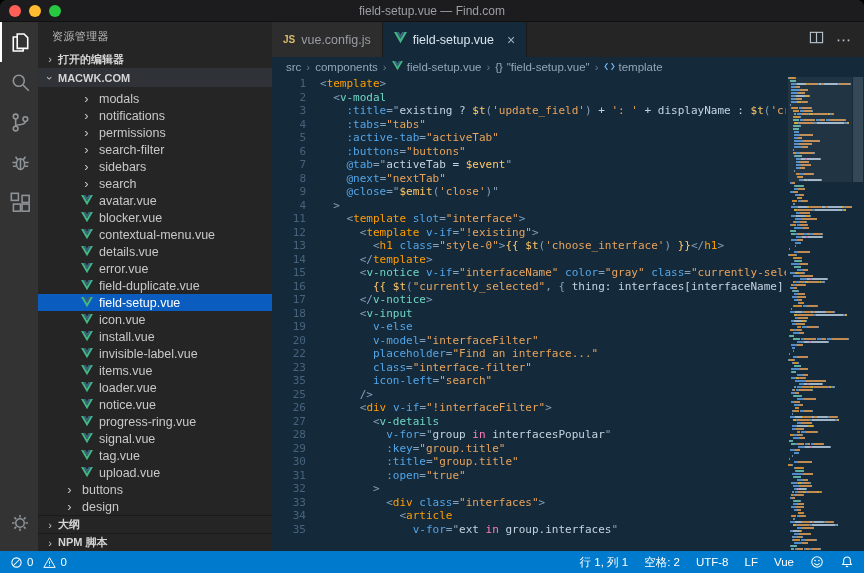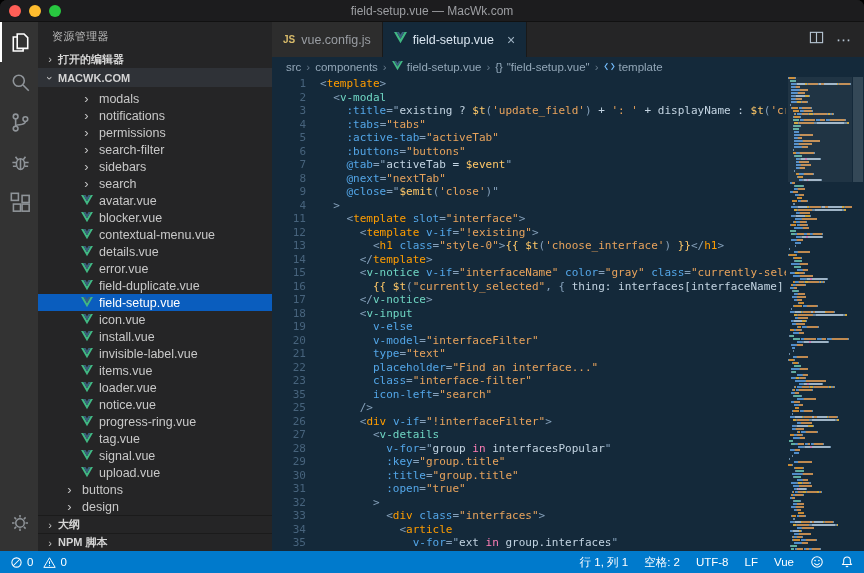--- a/index.html
+++ b/index.html
@@ -75,21 +75,21 @@
 <body>
 
 <div class="window">
 
   <div class="titlebar">
     <div class="traffic">
       <span class="tl red"></span>
       <span class="tl yellow"></span>
       <span class="tl green"></span>
     </div>
-    <div class="title">field-setup.vue — MacWk.com</div>
+    <div class="title">field-setup.vue — Find.com</div>
   </div>
 
   <div class="main">
     <div class="activitybar">
       <div class="act-item active">
         <svg width="21" height="21" viewBox="0 0 16 16">
             <path d="M5.5 1.5h5.2l2.8 2.8v8.2h-8z"></path>
             <path d="M5.5 3.8H2.5v10.7h7.5v-1.9"></path>
           </svg>
       </div>
@@ -297,30 +297,30 @@
               </span>
               <span>progress-ring.vue</span>
             </div>
             <div class="tree-row" style="padding-left: 40px;">
               <span class="tree-icon">
                 <svg width="12" height="11" viewBox="0 0 13 12">
                   <path fill="#41b883" d="M0 0h2.6l3.9 6.7L10.4 0H13L6.5 11.2z"></path>
                   <path fill="#3a617e" d="M2.6 0h2.3l1.6 2.8L8.1 0h2.3L6.5 6.7z"></path>
                 </svg>
               </span>
+              <span>signal.vue</span>
+            </div>
+            <div class="tree-row" style="padding-left: 40px;">
+              <span class="tree-icon">
+                <svg width="12" height="11" viewBox="0 0 13 12">
+                  <path fill="#41b883" d="M0 0h2.6l3.9 6.7L10.4 0H13L6.5 11.2z"></path>
+                  <path fill="#3a617e" d="M2.6 0h2.3l1.6 2.8L8.1 0h2.3L6.5 6.7z"></path>
+                </svg>
+              </span>
               <span>tag.vue</span>
-            </div>
-            <div class="tree-row" style="padding-left: 40px;">
-              <span class="tree-icon">
-                <svg width="12" height="11" viewBox="0 0 13 12">
-                  <path fill="#41b883" d="M0 0h2.6l3.9 6.7L10.4 0H13L6.5 11.2z"></path>
-                  <path fill="#3a617e" d="M2.6 0h2.3l1.6 2.8L8.1 0h2.3L6.5 6.7z"></path>
-                </svg>
-              </span>
-              <span>signal.vue</span>
             </div>
             <div class="tree-row" style="padding-left: 40px;">
               <span class="tree-icon">
                 <svg width="12" height="11" viewBox="0 0 13 12">
                   <path fill="#41b883" d="M0 0h2.6l3.9 6.7L10.4 0H13L6.5 11.2z"></path>
                   <path fill="#3a617e" d="M2.6 0h2.3l1.6 2.8L8.1 0h2.3L6.5 6.7z"></path>
                 </svg>
               </span>
               <span>upload.vue</span>
             </div>
@@ -410,21 +410,20 @@
             <div class="code-line"><span class="gutter">11</span><span class="code-text"><span>    </span><span class="tok-p">&lt;</span><span class="tok-t">template</span><span> </span><span class="tok-a">slot</span><span class="tok-p">=</span><span class="tok-s">"interface"</span><span class="tok-p">&gt;</span></span></div>
             <div class="code-line"><span class="gutter">12</span><span class="code-text"><span>      </span><span class="tok-p">&lt;</span><span class="tok-t">template</span><span> </span><span class="tok-a">v-if</span><span class="tok-p">=</span><span class="tok-s">"!existing"</span><span class="tok-p">&gt;</span></span></div>
             <div class="code-line"><span class="gutter">13</span><span class="code-text"><span>        </span><span class="tok-p">&lt;</span><span class="tok-t">h1</span><span> </span><span class="tok-a">class</span><span class="tok-p">=</span><span class="tok-s">"style-0"</span><span class="tok-p">&gt;</span><span class="tok-f">{{ </span><span class="tok-f">$t</span><span class="tok-p">(</span><span class="tok-s">'choose_interface'</span><span class="tok-p">)</span><span class="tok-f"> }}</span><span class="tok-p">&lt;/</span><span class="tok-t">h1</span><span class="tok-p">&gt;</span></span></div>
             <div class="code-line"><span class="gutter">14</span><span class="code-text"><span>      </span><span class="tok-p">&lt;/</span><span class="tok-t">template</span><span class="tok-p">&gt;</span></span></div>
             <div class="code-line"><span class="gutter">15</span><span class="code-text"><span>      </span><span class="tok-p">&lt;</span><span class="tok-c">v-notice</span><span> </span><span class="tok-a">v-if</span><span class="tok-p">=</span><span class="tok-s">"interfaceName"</span><span> </span><span class="tok-a">color</span><span class="tok-p">=</span><span class="tok-s">"gray"</span><span> </span><span class="tok-a">class</span><span class="tok-p">=</span><span class="tok-s">"currently-selected"</span></span></div>
             <div class="code-line"><span class="gutter">16</span><span class="code-text"><span>        </span><span class="tok-f">{{ </span><span class="tok-f">$t</span><span class="tok-p">(</span><span class="tok-s">"currently_selected"</span><span class="tok-p">, { </span><span class="tok-x">thing: interfaces[interfaceName].name</span></span></div>
             <div class="code-line"><span class="gutter">17</span><span class="code-text"><span>      </span><span class="tok-p">&lt;/</span><span class="tok-c">v-notice</span><span class="tok-p">&gt;</span></span></div>
             <div class="code-line"><span class="gutter">18</span><span class="code-text"><span>      </span><span class="tok-p">&lt;</span><span class="tok-c">v-input</span></span></div>
             <div class="code-line"><span class="gutter">19</span><span class="code-text"><span>        </span><span class="tok-a">v-else</span></span></div>
             <div class="code-line"><span class="gutter">20</span><span class="code-text"><span>        </span><span class="tok-a">v-model</span><span class="tok-p">=</span><span class="tok-s">"interfaceFilter"</span></span></div>
-            <div class="code-line"><span class="gutter">21</span><span class="code-text"><span>        </span><span class="tok-a">type</span><span class="tok-p">=</span><span class="tok-s">"text"</span></span></div>
             <div class="code-line"><span class="gutter">22</span><span class="code-text"><span>        </span><span class="tok-a">placeholder</span><span class="tok-p">=</span><span class="tok-s">"Find an interface..."</span></span></div>
             <div class="code-line"><span class="gutter">23</span><span class="code-text"><span>        </span><span class="tok-a">class</span><span class="tok-p">=</span><span class="tok-s">"interface-filter"</span></span></div>
             <div class="code-line"><span class="gutter">35</span><span class="code-text"><span>        </span><span class="tok-a">icon-left</span><span class="tok-p">=</span><span class="tok-s">"search"</span></span></div>
             <div class="code-line"><span class="gutter">25</span><span class="code-text"><span>      </span><span class="tok-p">/&gt;</span></span></div>
             <div class="code-line"><span class="gutter">26</span><span class="code-text"><span>      </span><span class="tok-p">&lt;</span><span class="tok-t">div</span><span> </span><span class="tok-a">v-if</span><span class="tok-p">=</span><span class="tok-s">"!interfaceFilter"</span><span class="tok-p">&gt;</span></span></div>
             <div class="code-line"><span class="gutter">27</span><span class="code-text"><span>        </span><span class="tok-p">&lt;</span><span class="tok-c">v-details</span></span></div>
             <div class="code-line"><span class="gutter">28</span><span class="code-text"><span>          </span><span class="tok-a">v-for</span><span class="tok-p">="</span><span class="tok-x">group </span><span class="tok-k">in</span><span class="tok-x"> interfacesPopular</span><span class="tok-p">"</span></span></div>
             <div class="code-line"><span class="gutter">29</span><span class="code-text"><span>          </span><span class="tok-a">:key</span><span class="tok-p">=</span><span class="tok-s">"group.title"</span></span></div>
             <div class="code-line"><span class="gutter">30</span><span class="code-text"><span>          </span><span class="tok-a">:title</span><span class="tok-p">=</span><span class="tok-s">"group.title"</span></span></div>
             <div class="code-line"><span class="gutter">31</span><span class="code-text"><span>          </span><span class="tok-a">:open</span><span class="tok-p">=</span><span class="tok-s">"true"</span></span></div>

